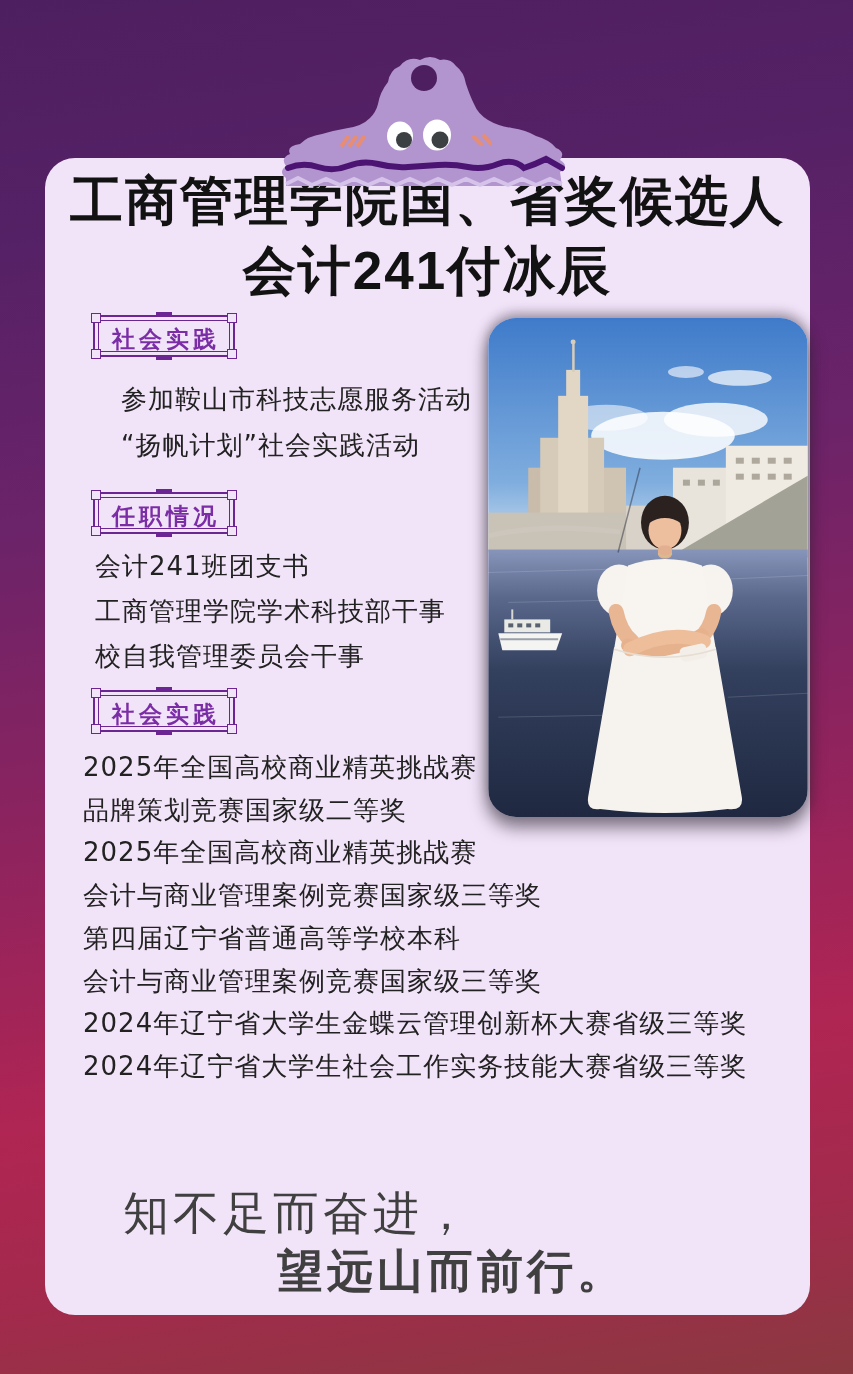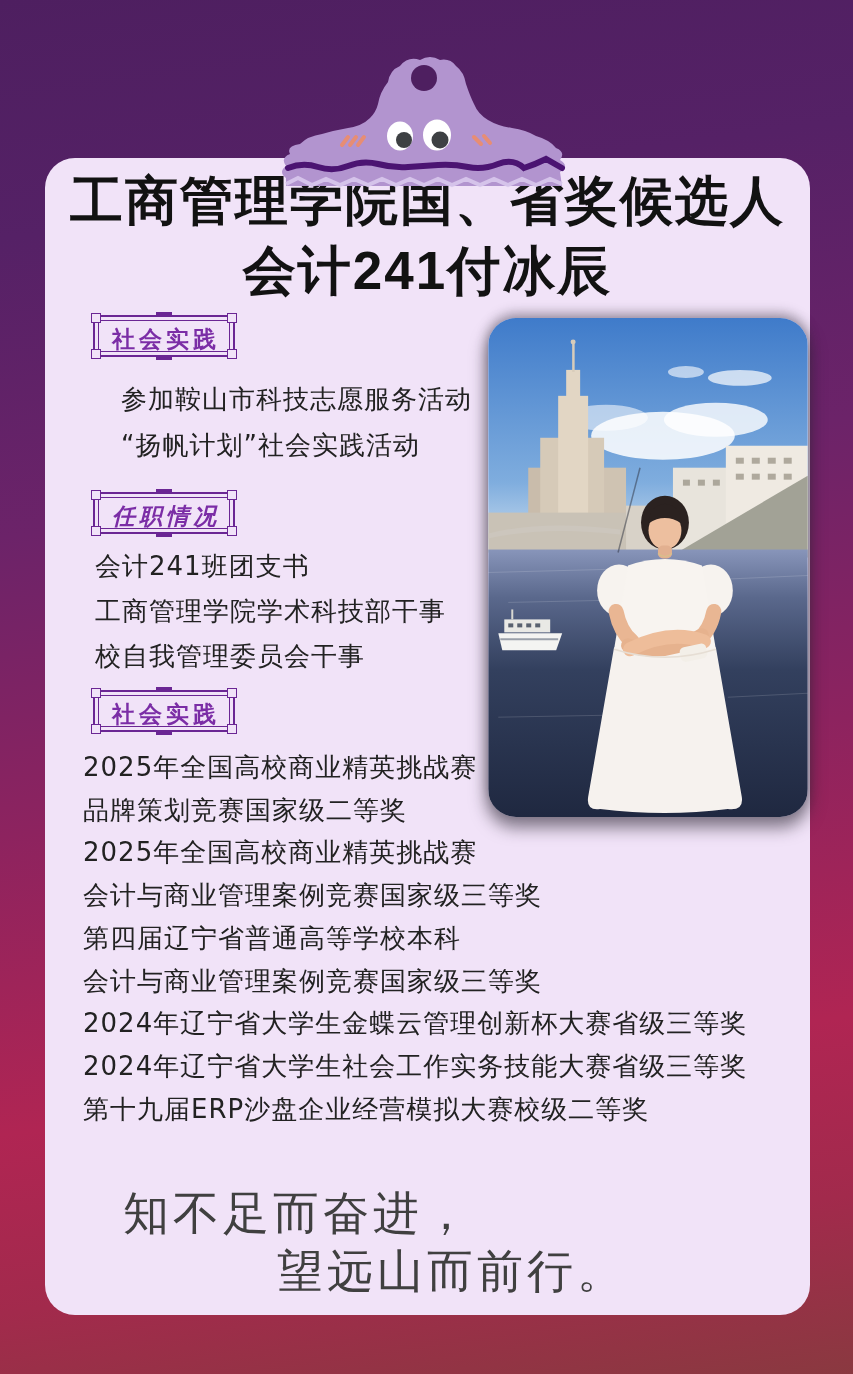--- a/index.html
+++ b/index.html
@@ -55,21 +55,21 @@
   }
   .badge .corner{position:absolute;width:10px;height:10px;border:1.5px solid var(--c-badge-purple);background:var(--c-card);box-sizing:border-box;}
   .badge .tl{left:-4px;top:-4px;}
   .badge .tr{right:-4px;top:-4px;}
   .badge .bl{left:-4px;bottom:-4px;}
   .badge .br{right:-4px;bottom:-4px;}
   .badge .tab{position:absolute;left:50%;transform:translateX(-50%);width:16px;height:5px;background:var(--c-badge-purple);}
   .badge .tab-t{top:-5px;}
   .badge .tab-b{bottom:-5px;}
   .badge-1{top:157px;}
-  .badge-2{top:334px;font-style:italic;}
+  .badge-2{top:334px;}
   .badge-3{top:532px;}
   
   .list{position:absolute;color:var(--c-body-text);font-size:26px;letter-spacing:1px;white-space:nowrap;}
   .list-1{left:50px;top:218px;line-height:46px;margin-left:26px;}
   .list-2{left:50px;top:386px;line-height:45px;}
   .list-3{left:38px;top:588px;line-height:42.7px;}
   
   .photo{
     position:absolute;left:443px;top:160px;width:320px;height:499px;
     border-radius:28px;overflow:hidden;
@@ -77,21 +77,21 @@
     z-index:3;
   }
   .photo svg{display:block;}
   
   .quote{
     position:absolute;left:78px;top:1026px;
     font-family:"DejaVu Serif","Liberation Serif",serif;
     font-size:46px;line-height:58px;color:#404040;
     letter-spacing:4px;white-space:nowrap;
   }
-  .quote .q2{margin-left:154px;}
+  .quote .q2{margin-left:154px;font-weight:bold;}
 </style>
 </head>
 <body>
 
 <div class="stage">
 
   <div class="card">
 
     <div class="title">
       <div>工商管理学院国、省奖候选人</div>
@@ -138,21 +138,20 @@
     </div>
     <div class="list list-3">
       <div>2025年全国高校商业精英挑战赛</div>
       <div>品牌策划竞赛国家级二等奖</div>
       <div>2025年全国高校商业精英挑战赛</div>
       <div>会计与商业管理案例竞赛国家级三等奖</div>
       <div>第四届辽宁省普通高等学校本科</div>
       <div>会计与商业管理案例竞赛国家级三等奖</div>
       <div>2024年辽宁省大学生金蝶云管理创新杯大赛省级三等奖</div>
       <div>2024年辽宁省大学生社会工作实务技能大赛省级三等奖</div>
-      <div>第十九届ERP沙盘企业经营模拟大赛校级二等奖</div>
     </div>
 
     <div class="quote">
       <div class="q1">知不足而奋进，</div>
       <div class="q2">望远山而前行。</div>
     </div>
 
     <figure class="photo" style="margin:0">
       <svg width="320" height="499" viewBox="0 0 320 500">
         <defs>

